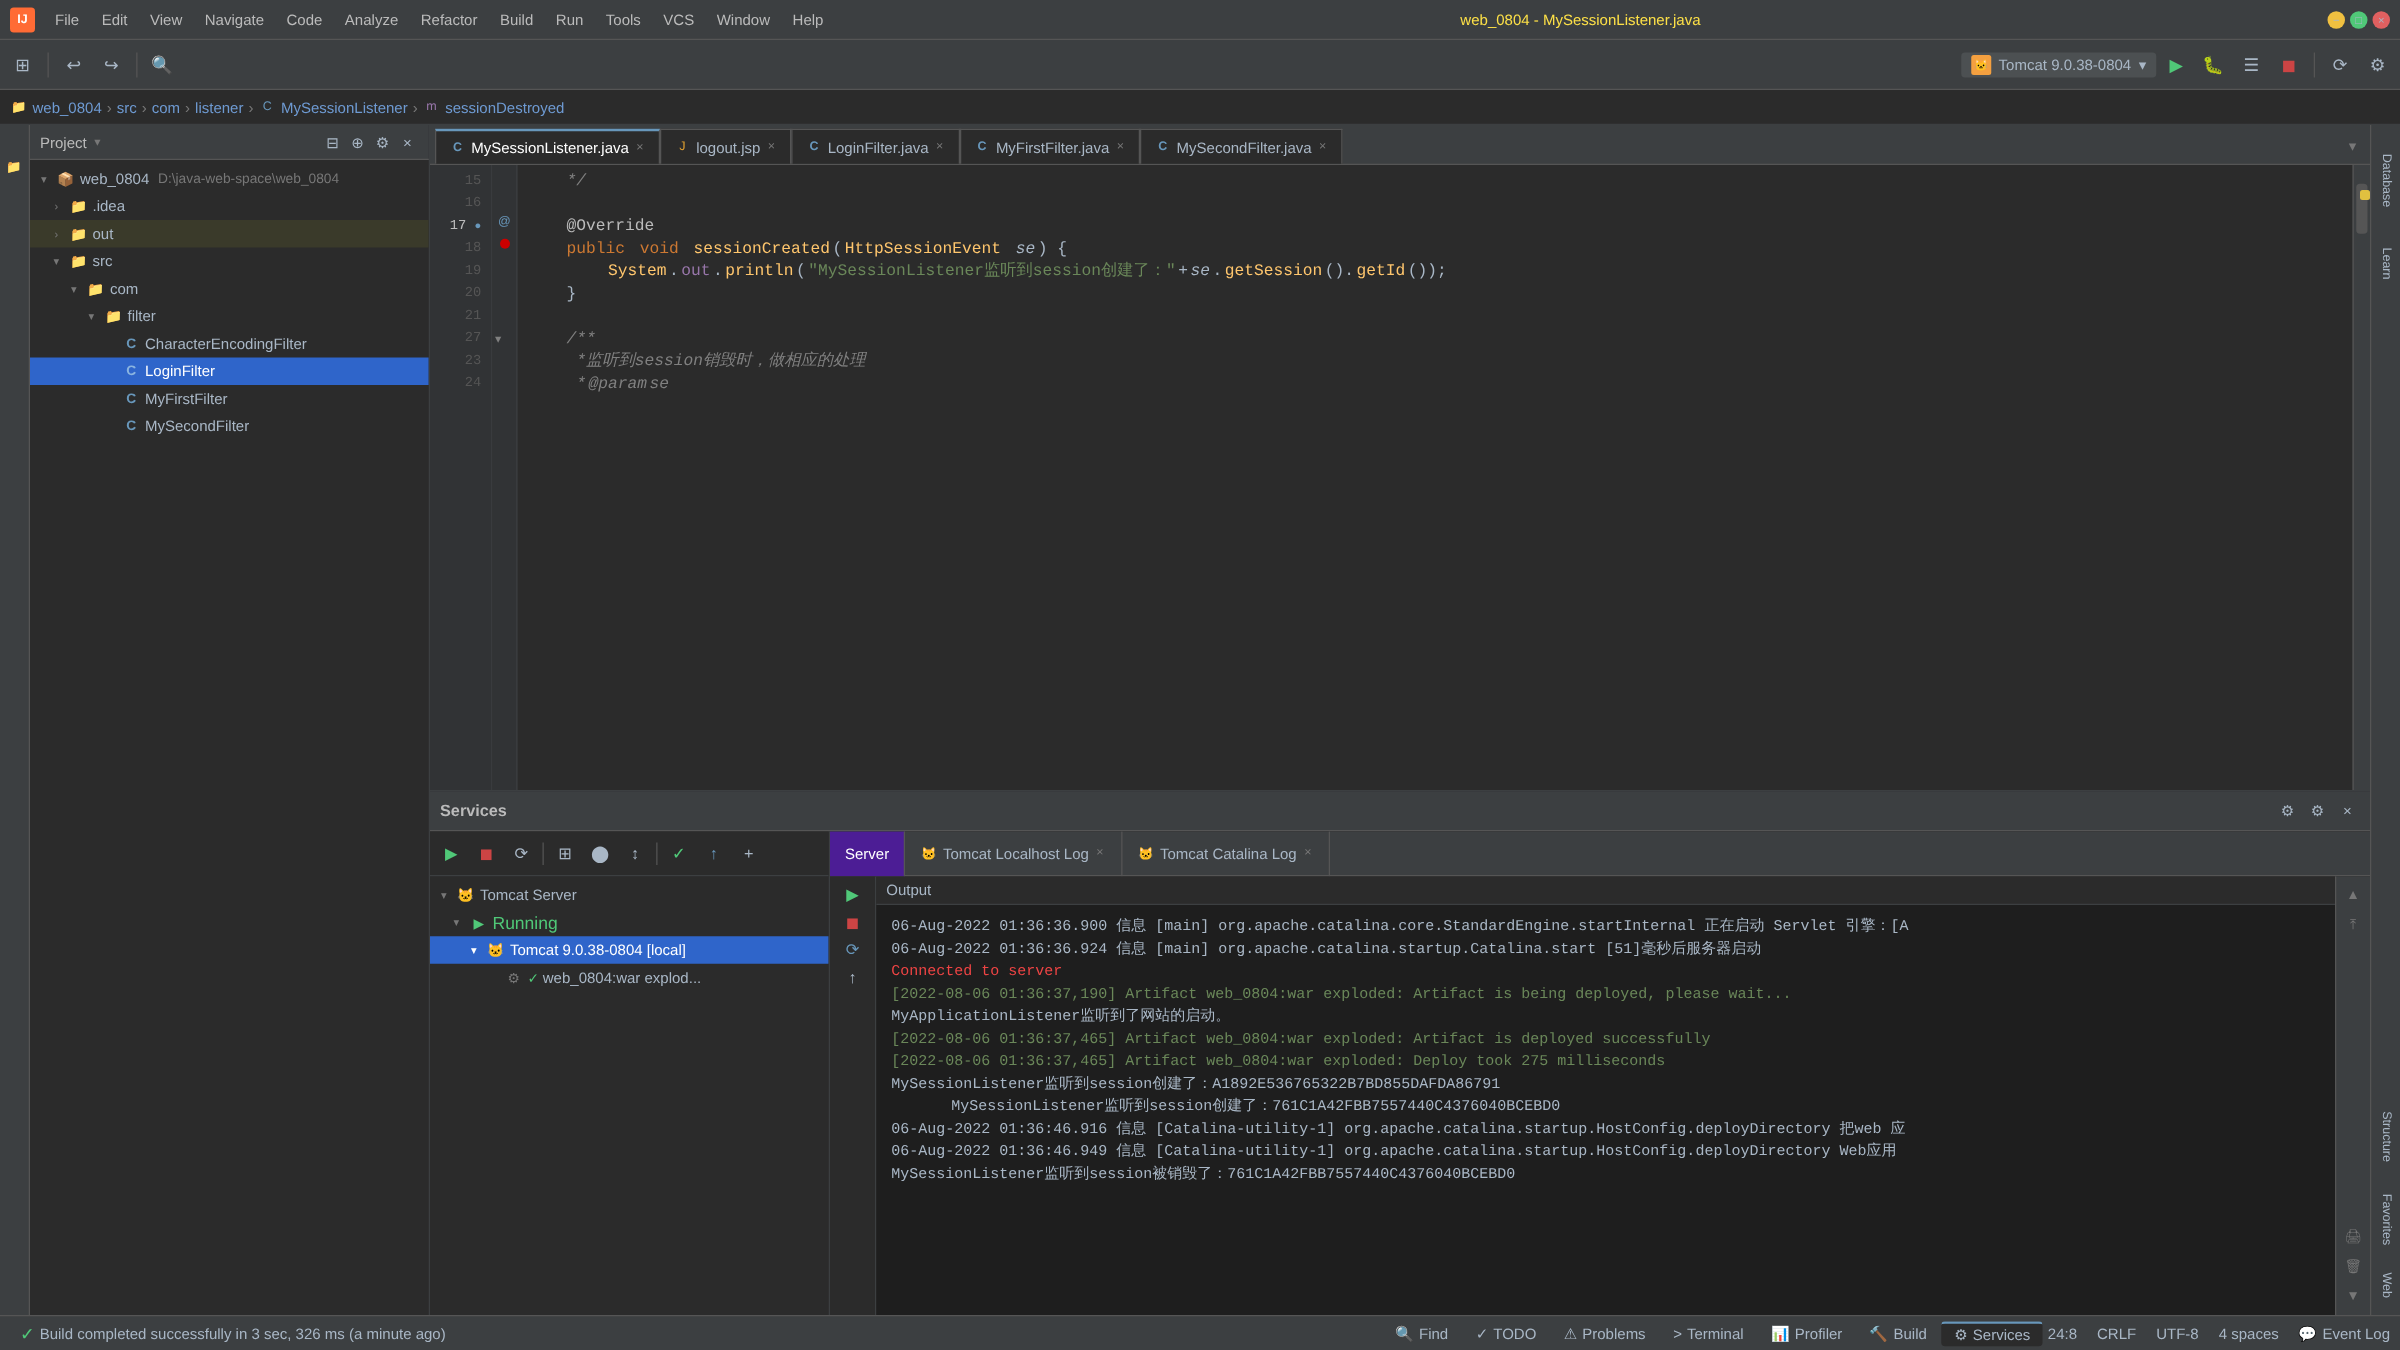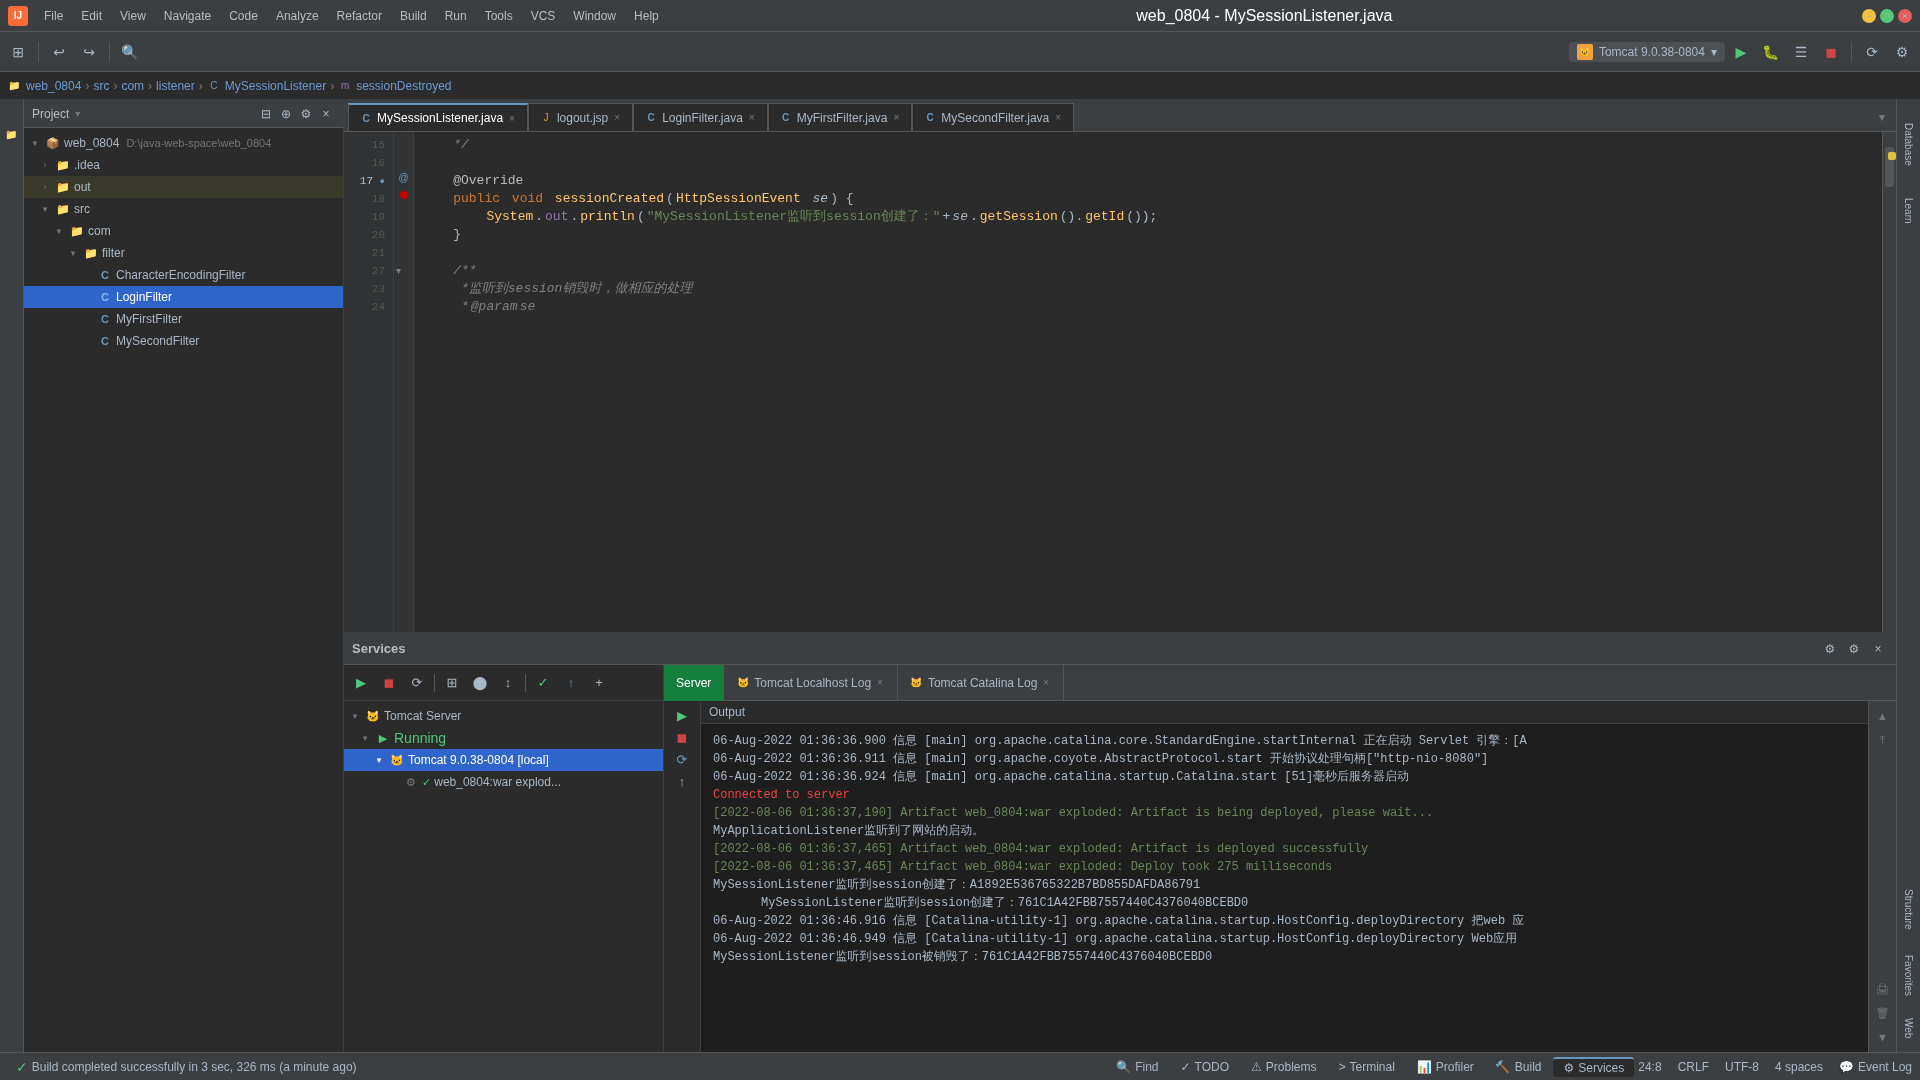--- a/index.html
+++ b/index.html
@@ -40,22 +40,22 @@
     .menu-item {
       padding: 4px 8px;
       color: #bbb;
       cursor: pointer;
       border-radius: 3px;
       font-size: 12px;
     }
     .title-bar-center {
       flex: 1;
       text-align: center;
-      color: #ffffff;
-      font-size: 16px;
+      color: #fde047;
+      font-size: 12px;
     }
     .title-bar-controls {
       display: flex;
       gap: 4px;
     }
     .title-btn {
       width: 14px; height: 14px;
       border-radius: 50%;
       cursor: pointer;
       display: flex; align-items: center; justify-content: center;
@@ -451,21 +451,21 @@
       align-items: center;
       gap: 4px;
       padding: 4px 12px;
       cursor: pointer;
       font-size: 12px;
       color: #a9b7c6;
       height: 36px;
       border-right: 1px solid #555;
     }
     .output-tab.active {
-      background: #15803d;
+      background: #4c1d95;
       color: #fff;
     }
     .output-tab-icon {
       width: 14px; height: 14px;
       display: flex; align-items: center; justify-content: center;
       font-size: 10px;
     }
 
     .output-area {
       flex: 1;
@@ -949,21 +949,20 @@
                 <div style="width:20px;height:20px;display:flex;align-items:center;justify-content:center;color:#50c878;font-size:13px;cursor:pointer;border-radius:3px">▶</div>
                 <div style="width:20px;height:20px;display:flex;align-items:center;justify-content:center;color:#cc4444;font-size:13px;cursor:pointer;border-radius:3px">◼</div>
                 <div style="width:20px;height:20px;display:flex;align-items:center;justify-content:center;color:#6897bb;font-size:13px;cursor:pointer;border-radius:3px">⟳</div>
                 <div style="width:20px;height:20px;display:flex;align-items:center;justify-content:center;color:#a9b7c6;font-size:13px;cursor:pointer;border-radius:3px">↑</div>
               </div>
             </div>
             <div style="flex:1;display:flex;flex-direction:column;overflow:hidden">
               <div style="padding:4px 8px;color:#a9b7c6;font-size:12px;border-bottom:1px solid #3c3f41;background:#2b2b2b">Output</div>
               <div class="output-area" id="output-lines-container">
                   <div class="output-line info">06-Aug-2022 01:36:36.900 信息 [main] org.apache.catalina.core.StandardEngine.startInternal 正在启动 Servlet 引擎：[A</div>
-                  <div class="output-line info">06-Aug-2022 01:36:36.911 信息 [main] org.apache.coyote.AbstractProtocol.start 开始协议处理句柄["http-nio-8080"]</div>
                   <div class="output-line info">06-Aug-2022 01:36:36.924 信息 [main] org.apache.catalina.startup.Catalina.start [51]毫秒后服务器启动</div>
                   <div class="output-line connected" style="color: #ef4444;">Connected to server</div>
                   <div class="output-line artifact" style="color: rgb(106, 135, 89);">[2022-08-06 01:36:37,190] Artifact web_0804:war exploded: Artifact is being deployed, please wait...</div>
                   <div class="output-line session" style="color: rgb(169, 183, 198);">MyApplicationListener监听到了网站的启动。</div>
                   <div class="output-line artifact" style="color: rgb(106, 135, 89);">[2022-08-06 01:36:37,465] Artifact web_0804:war exploded: Artifact is deployed successfully</div>
                   <div class="output-line artifact" style="color: rgb(106, 135, 89);">[2022-08-06 01:36:37,465] Artifact web_0804:war exploded: Deploy took 275 milliseconds</div>
                   <div class="output-line session" style="color: rgb(169, 183, 198);">MySessionListener监听到session创建了：A1892E536765322B7BD855DAFDA86791</div>
                   <div class="output-line session" style="color: rgb(169, 183, 198); padding-left: 48px;">MySessionListener监听到session创建了：761C1A42FBB7557440C4376040BCEBD0</div>
                   <div class="output-line info">06-Aug-2022 01:36:46.916 信息 [Catalina-utility-1] org.apache.catalina.startup.HostConfig.deployDirectory 把web 应</div>
                   <div class="output-line info">06-Aug-2022 01:36:46.949 信息 [Catalina-utility-1] org.apache.catalina.startup.HostConfig.deployDirectory Web应用</div>

